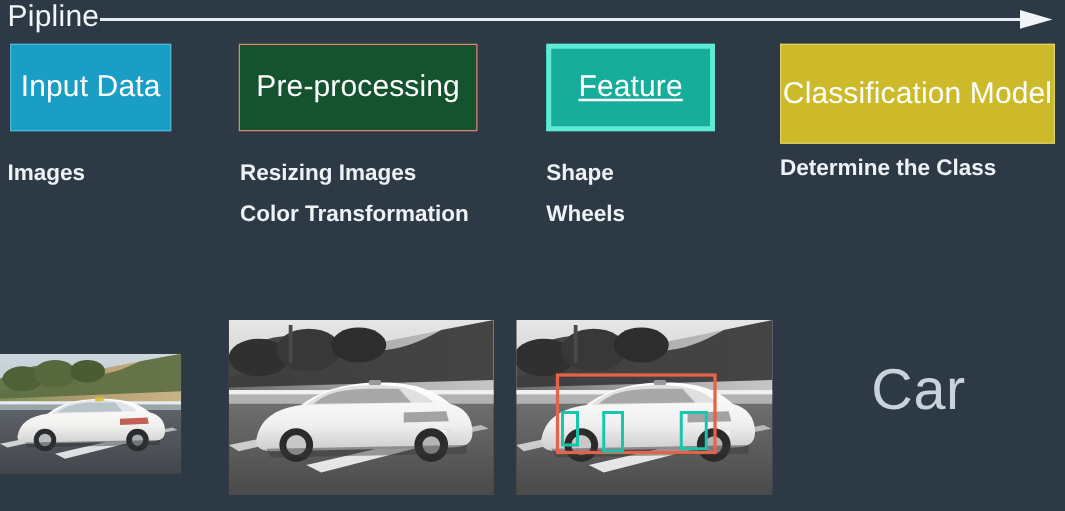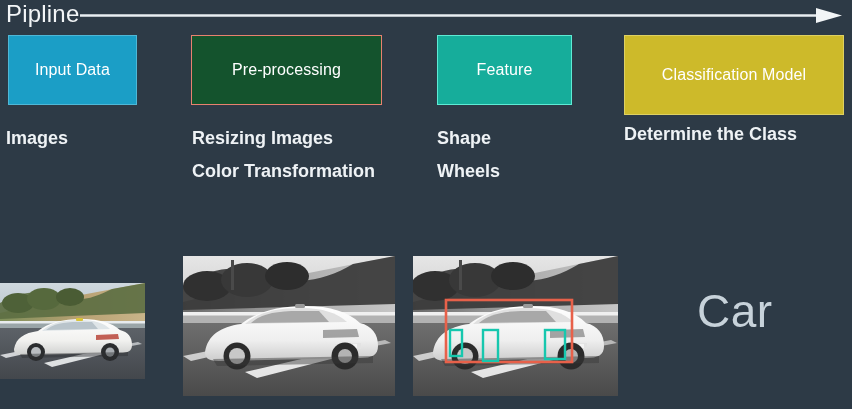--- a/index.html
+++ b/index.html
@@ -20,27 +20,27 @@
     letter-spacing:.2px;white-space:nowrap;
   }
   #pipeline-arrow{
     position:absolute;left:80px;top:6px;width:766px;height:20px;
   }
 
   
   .box{
     position:absolute;
     display:flex;align-items:center;justify-content:center;
-    color:#ffffff;font-size:16px;font-weight:400;
+    color:#ffffff;font-size:24px;font-weight:400;
     letter-spacing:.1px;white-space:nowrap;
     box-sizing:border-box;
   }
   #box-input{left:8px;top:35px;width:129px;height:70px;background:#1b9ec6;border:1px solid #4fb7d6;}
   #box-pre{left:191px;top:35px;width:191px;height:70px;background:#14532d;border:1px solid #e8816f;}
-  #box-feature{left:437px;top:35px;width:135px;height:70px;background:#16ad9b;border:1px solid #5eead4;}
+  #box-feature{left:437px;top:35px;width:135px;height:70px;background:#16ad9b;border:4px solid #5eead4;text-decoration:underline;}
   #box-class{left:624px;top:35px;width:220px;height:80px;background:#cdba2a;border:1px solid #ded062;}
 
   
   .col{position:absolute;}
   .item{
     color:#eef2f5;font-size:18px;font-weight:bold;
     line-height:33px;white-space:nowrap;
   }
   #col-input{left:6px;top:122px;}
   #col-pre{left:192px;top:122px;}

